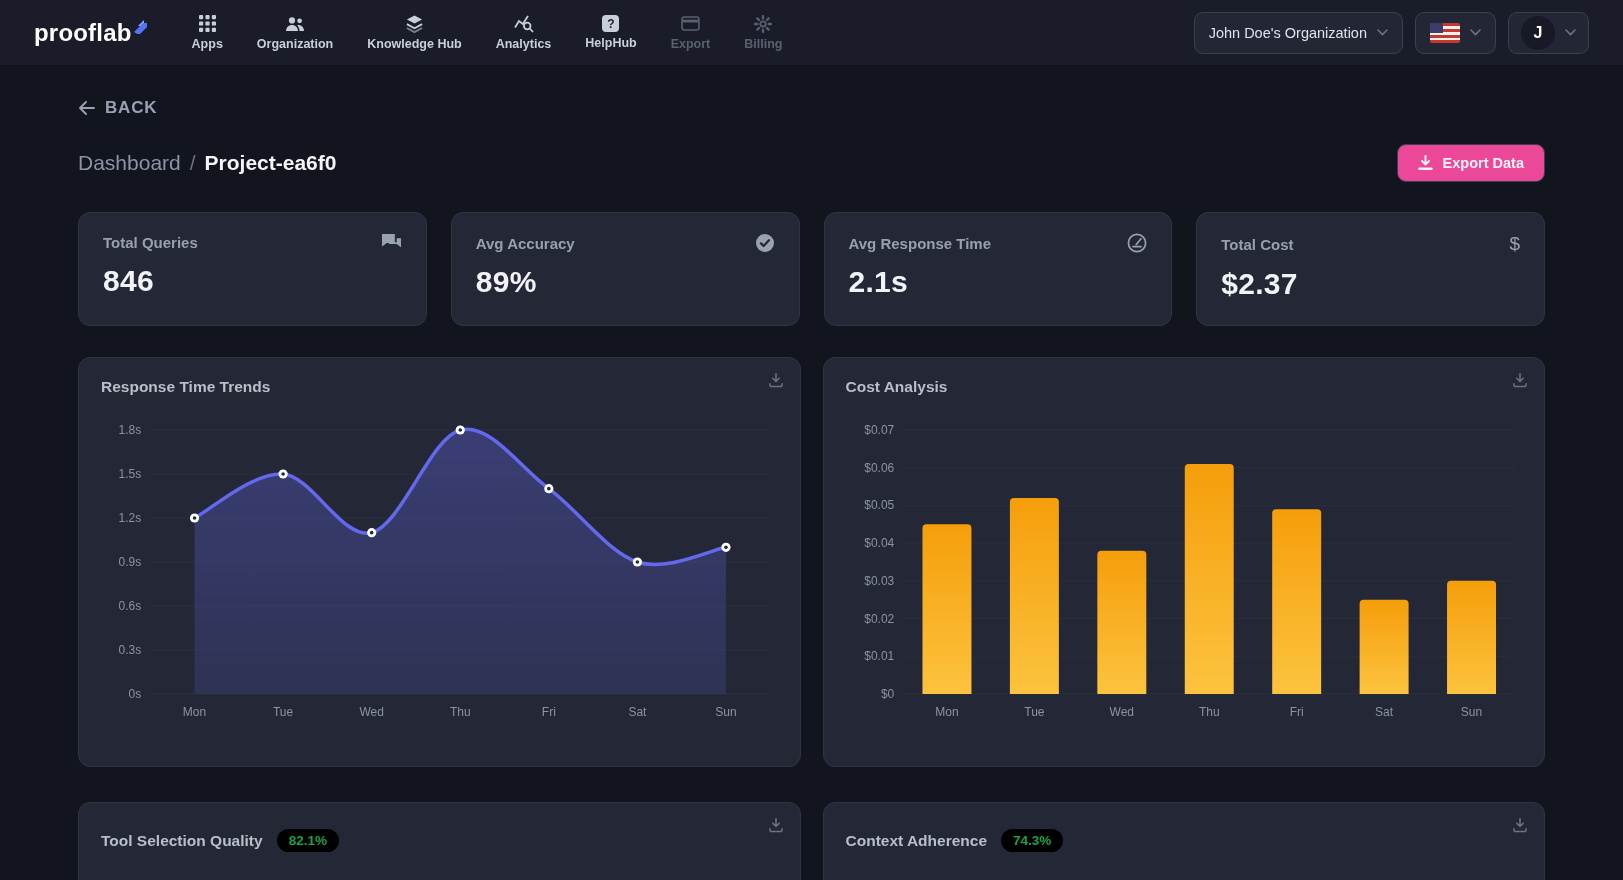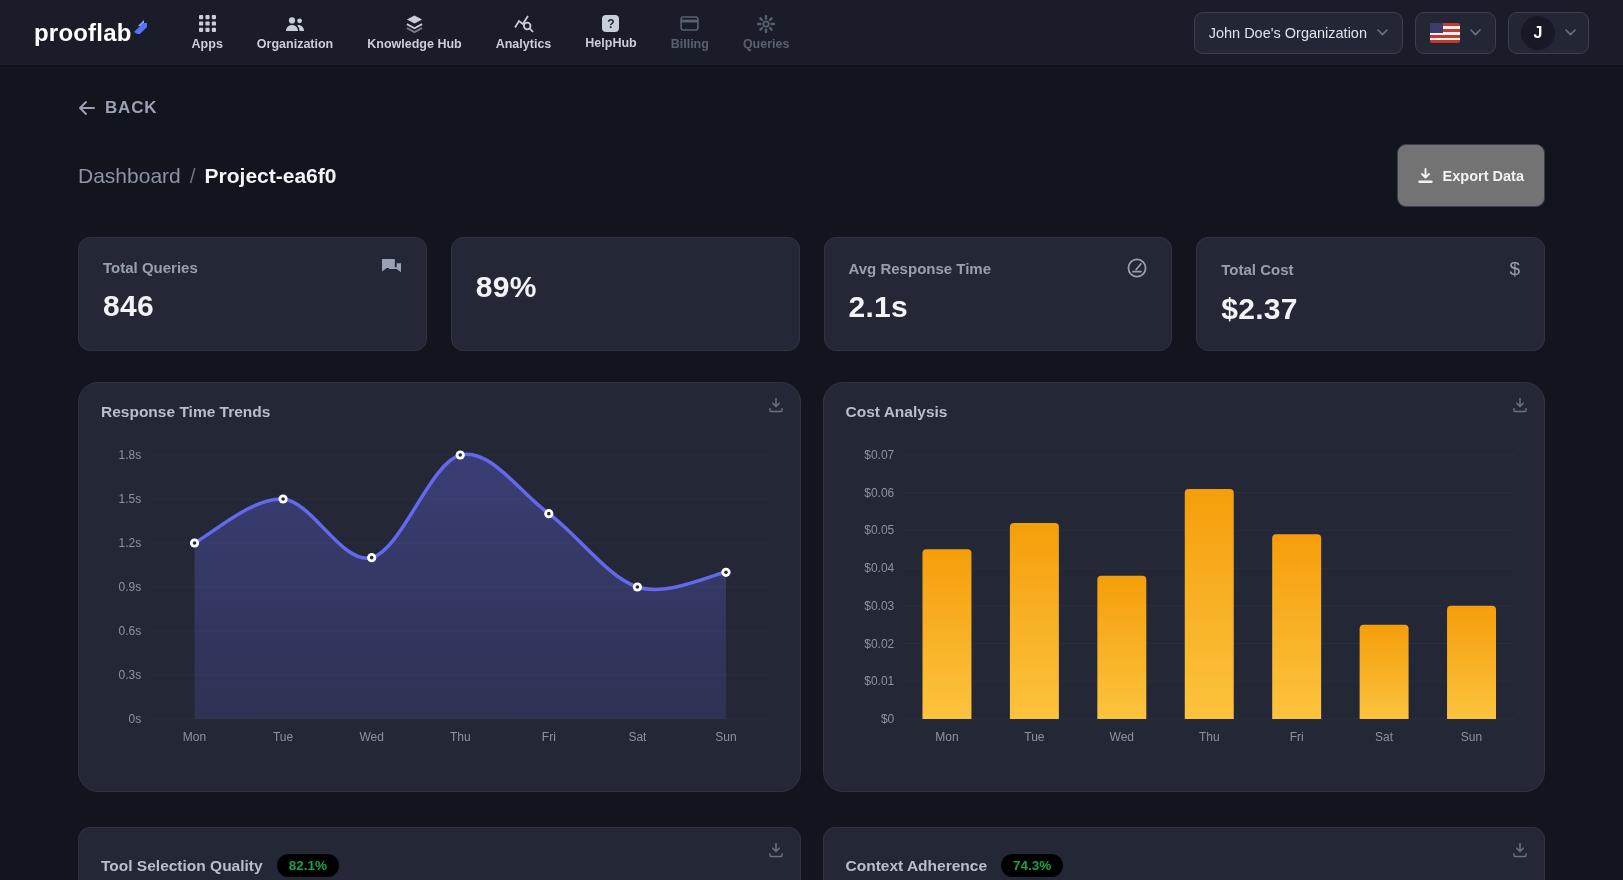--- a/index.html
+++ b/index.html
@@ -39,39 +39,39 @@
   
   .main { padding:32px 78px 0 78px; }
   .back-row { display:flex; align-items:center; gap:10px; color:#99a1b2; cursor:pointer; width:max-content; }
   .back-label { font-size:17px; font-weight:700; letter-spacing:.8px; }
   .title-row { display:flex; align-items:center; justify-content:space-between; margin-top:26px; }
   .breadcrumb { font-size:21px; display:flex; align-items:flex-end; gap:9px; }
   .crumb-parent { color:#8b93a5; font-weight:400; }
   .crumb-sep { color:#6b7280; }
   .crumb-current { color:#f4f5f8; font-weight:700; }
   .export-btn {
-    height:63px; padding:0 20px; background:#737373; border:1px solid #3a4050; border-radius:9px;
+    height:38px; padding:0 20px; background:#ec4899; border:1px solid #3a4050; border-radius:9px;
     display:flex; align-items:center; gap:10px; cursor:pointer; color:#f1f2f5;
     font-size:14.5px; font-weight:700;
   }
   
   .stats-grid { display:grid; grid-template-columns:repeat(4,1fr); gap:24px; margin-top:30px; }
   .stat-card {
     background:#242836; border:1px solid #2f3443; border-radius:12px;
     height:114px; padding:20px 24px;
   }
   .stat-top { display:flex; align-items:center; justify-content:space-between; color:#98a0b0; }
   .stat-label { font-size:15px; font-weight:600; color:#98a0b0; }
   .stat-icon { color:#9aa2b1; display:flex; }
   .dollar-glyph { font-size:19px; color:#9aa2b1; font-weight:400; }
   .stat-value { margin-top:12px; font-size:30px; font-weight:700; color:#f2f3f6; letter-spacing:.3px; }
   
   .charts-grid { display:grid; grid-template-columns:repeat(2,1fr); gap:22px; margin-top:31px; }
   .chart-card {
-    position:relative; background:#242836; border:1px solid #2f3443; border-radius:20px;
+    position:relative; background:#242836; border:1px solid #2f3443; border-radius:12px;
     height:410px; padding:20px 22px;
   }
   .chart-title { font-size:15.5px; font-weight:700; color:#b9bfca; }
   .dl-btn { position:absolute; top:14px; right:16px; color:#6a7180; cursor:pointer; background:none; border:none; display:flex; }
   .chart-svg { width:100%; height:318px; margin-top:16px; display:block; }
   svg text { font-family:"Liberation Sans", sans-serif; }
   
   .bottom-grid { display:grid; grid-template-columns:repeat(2,1fr); gap:22px; margin-top:35px; }
   .metric-card {
     position:relative; background:#242836; border:1px solid #2f3443; border-radius:12px;
@@ -152,32 +152,32 @@
         </span>
       <span class="nav-label">HelpHub</span>
     </div>
     <div class="nav-item dim">
       <span class="nav-icon">
         <svg width="19" height="15" viewBox="0 0 20 16" fill="none" stroke="currentColor" stroke-width="1.7">
             <rect x="1" y="1" width="18" height="14" rx="2.4"></rect>
             <path d="M1 5.4h18" stroke-width="3"></path>
           </svg>
       </span>
-      <span class="nav-label">Billing</span>
+      <span class="nav-label">Export</span>
     </div>
     <div class="nav-item dim">
       <span class="nav-icon">
         <svg width="18" height="18" viewBox="0 0 20 20" fill="none" stroke="currentColor">
             <circle cx="10" cy="10" r="3" stroke-width="2"></circle>
             <g stroke-width="2.6" stroke-linecap="round">
               <path d="M10 1.2v2.6M10 16.2v2.6M1.2 10h2.6M16.2 10h2.6M3.8 3.8l1.8 1.8M14.4 14.4l1.8 1.8M16.2 3.8l-1.8 1.8M5.6 14.4l-1.8 1.8"></path>
             </g>
           </svg>
       </span>
-      <span class="nav-label">Queries</span>
+      <span class="nav-label">Billing</span>
     </div>
   </nav>
 
   <div class="nav-right">
     <div class="pill-box">
       <span class="org-label">John Doe's Organization</span>
       <svg class="chev" viewBox="0 0 11 7">
           <path d="M1 1l4.5 4.5L10 1" fill="none" stroke="#6b7280" stroke-width="1.6" stroke-linecap="round"></path>
         </svg>
     </div>
@@ -227,20 +227,29 @@
         <span class="stat-icon">
           <svg width="21" height="19" viewBox="0 0 22 20" fill="currentColor">
               <path d="M1 1h13.5v9.5H6l-5 3.8V1z"></path>
               <path d="M16.5 5.5H21v9.5l-4.6-3.4H8.3v-1.8h8.2V5.5z"></path>
             </svg>
         </span>
       </div>
       <div class="stat-value">846</div>
     </div>
     <div class="stat-card">
+      <div class="stat-top">
+        <span class="stat-label">Avg Accuracy</span>
+        <span class="stat-icon">
+          <svg width="20" height="20" viewBox="0 0 20 20">
+              <circle cx="10" cy="10" r="9" fill="currentColor"></circle>
+              <path d="M6 10.4l2.6 2.6 5.4-5.8" fill="none" stroke="#242836" stroke-width="2.2" stroke-linecap="round" stroke-linejoin="round"></path>
+            </svg>
+        </span>
+      </div>
       <div class="stat-value">89%</div>
     </div>
     <div class="stat-card">
       <div class="stat-top">
         <span class="stat-label">Avg Response Time</span>
         <span class="stat-icon">
           <svg width="20" height="20" viewBox="0 0 20 20" fill="none" stroke="currentColor">
               <circle cx="10" cy="10" r="8.6" stroke-width="1.7"></circle>
               <path d="M9.2 11.5L14 5.8" stroke-width="1.7" stroke-linecap="round"></path>
               <path d="M6 13.6h8" stroke-width="1.7" stroke-linecap="round"></path>

